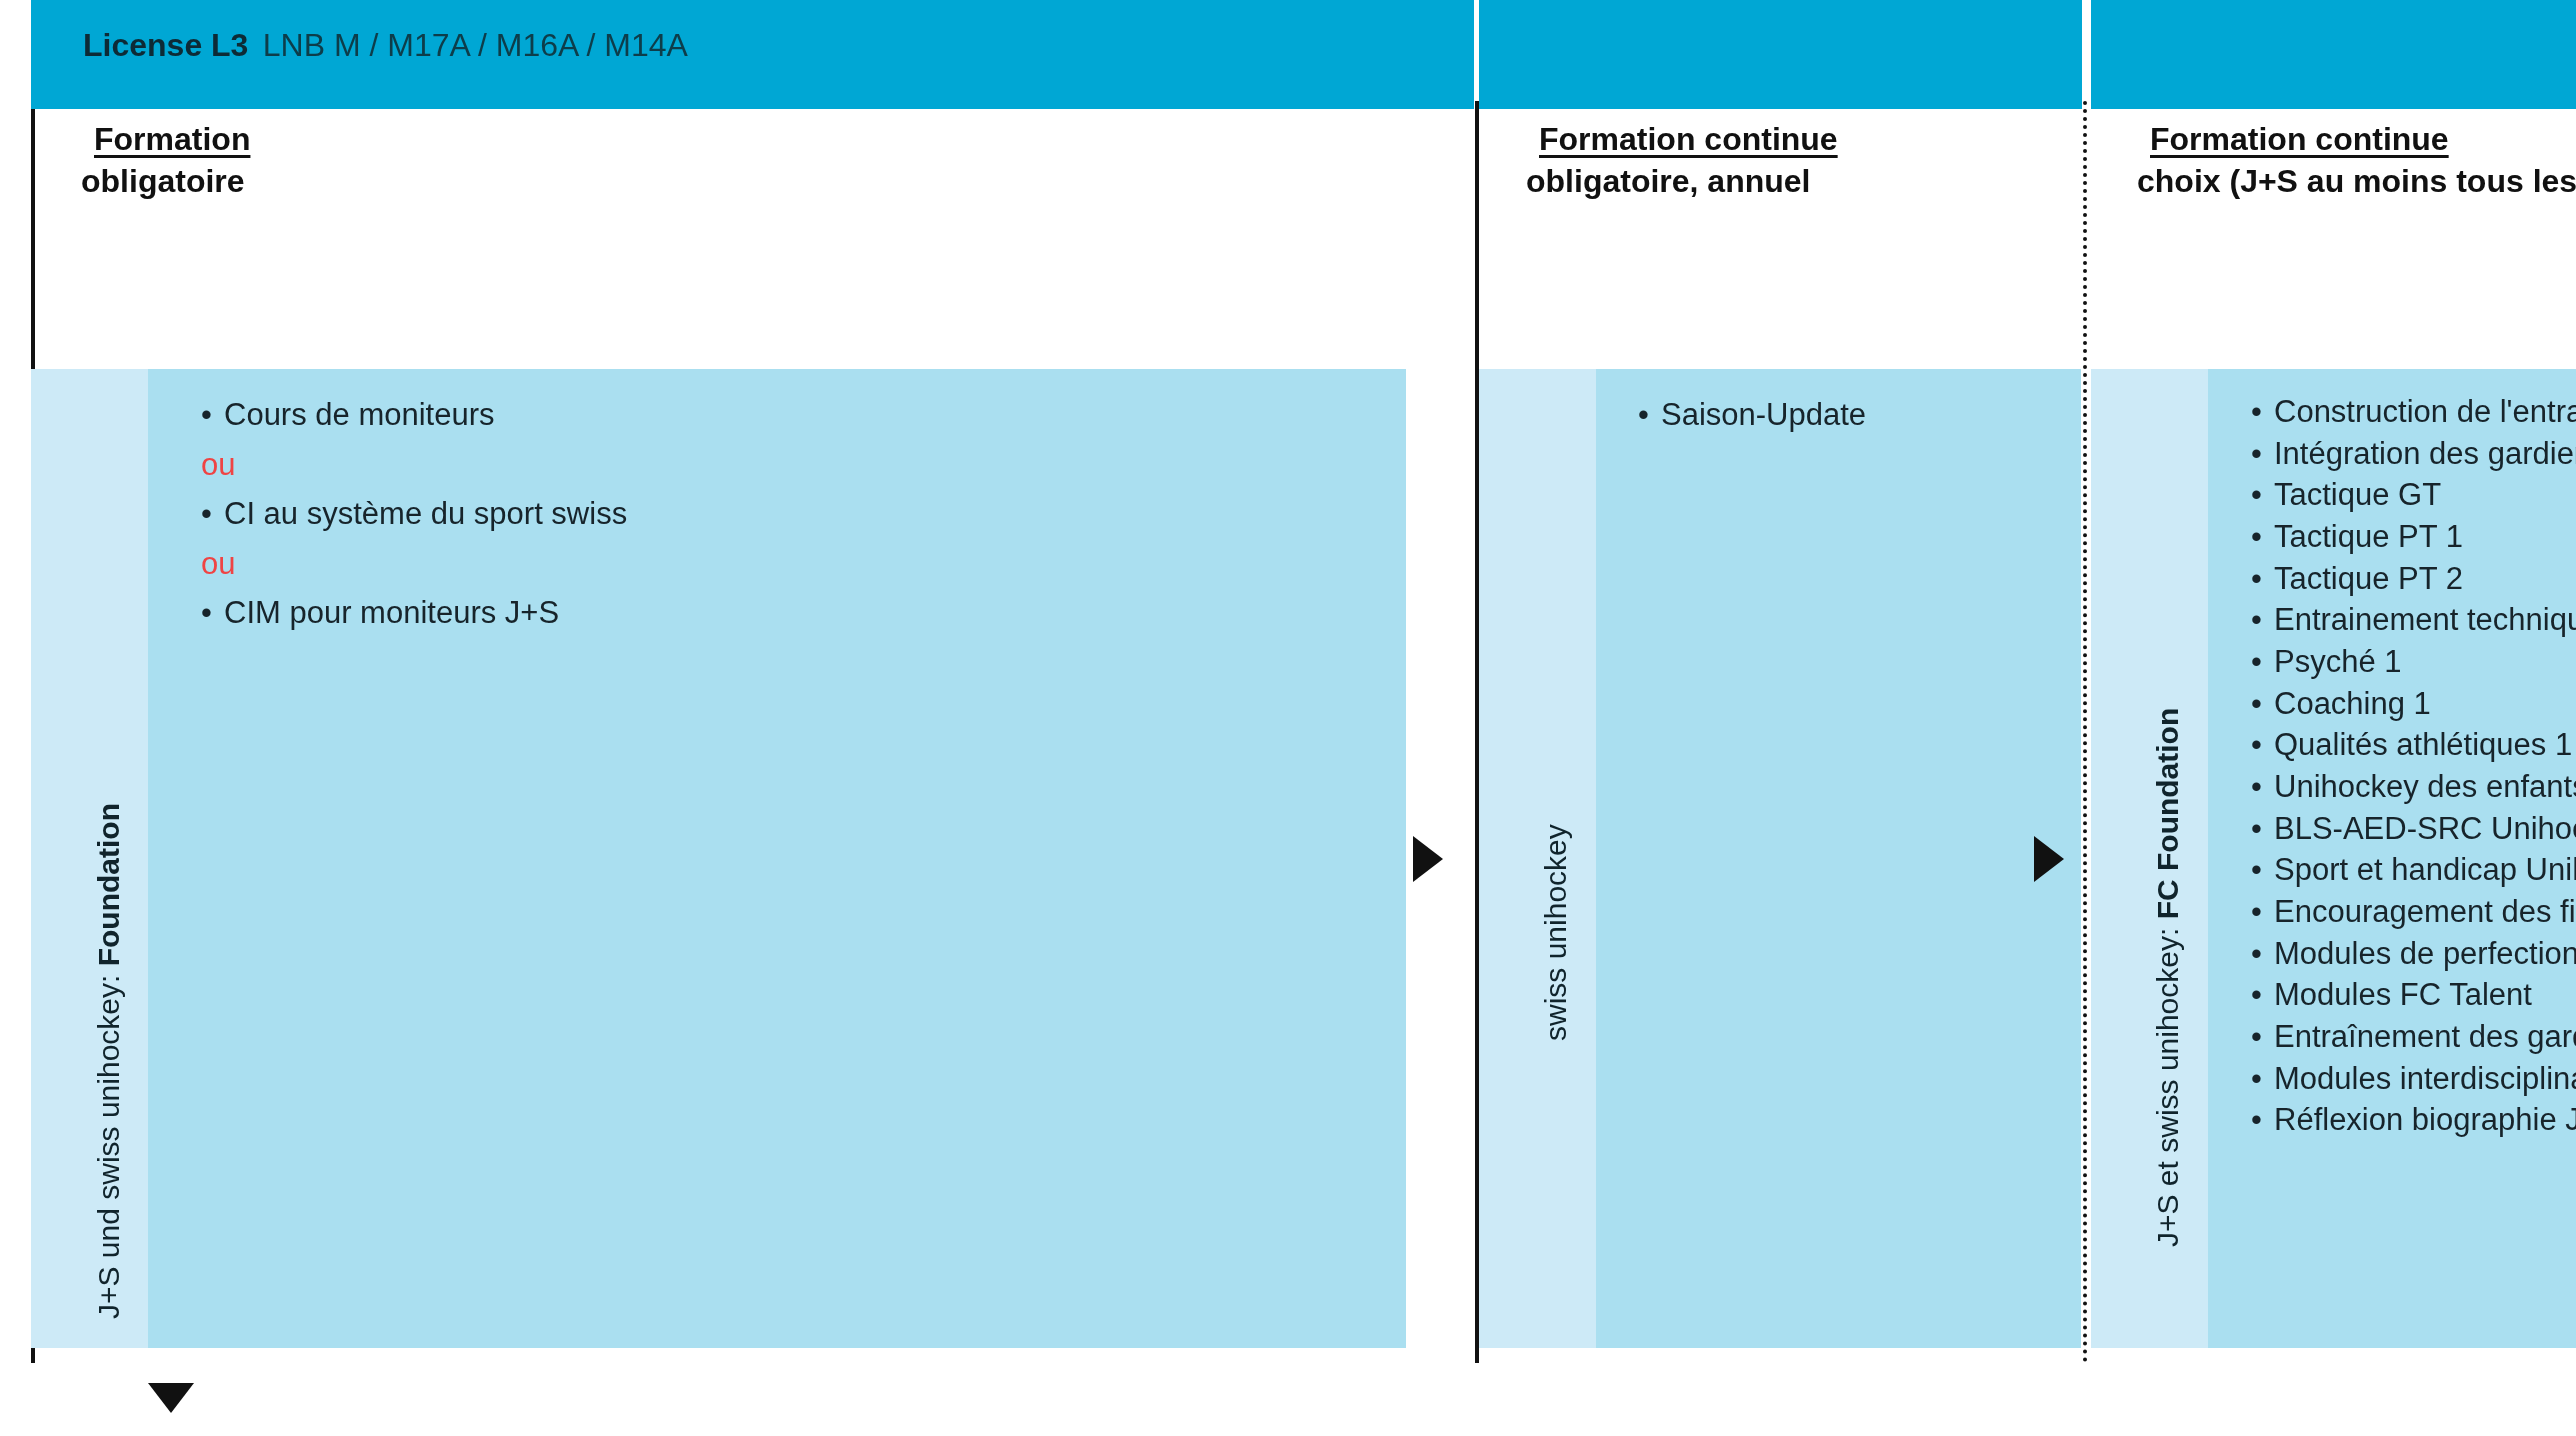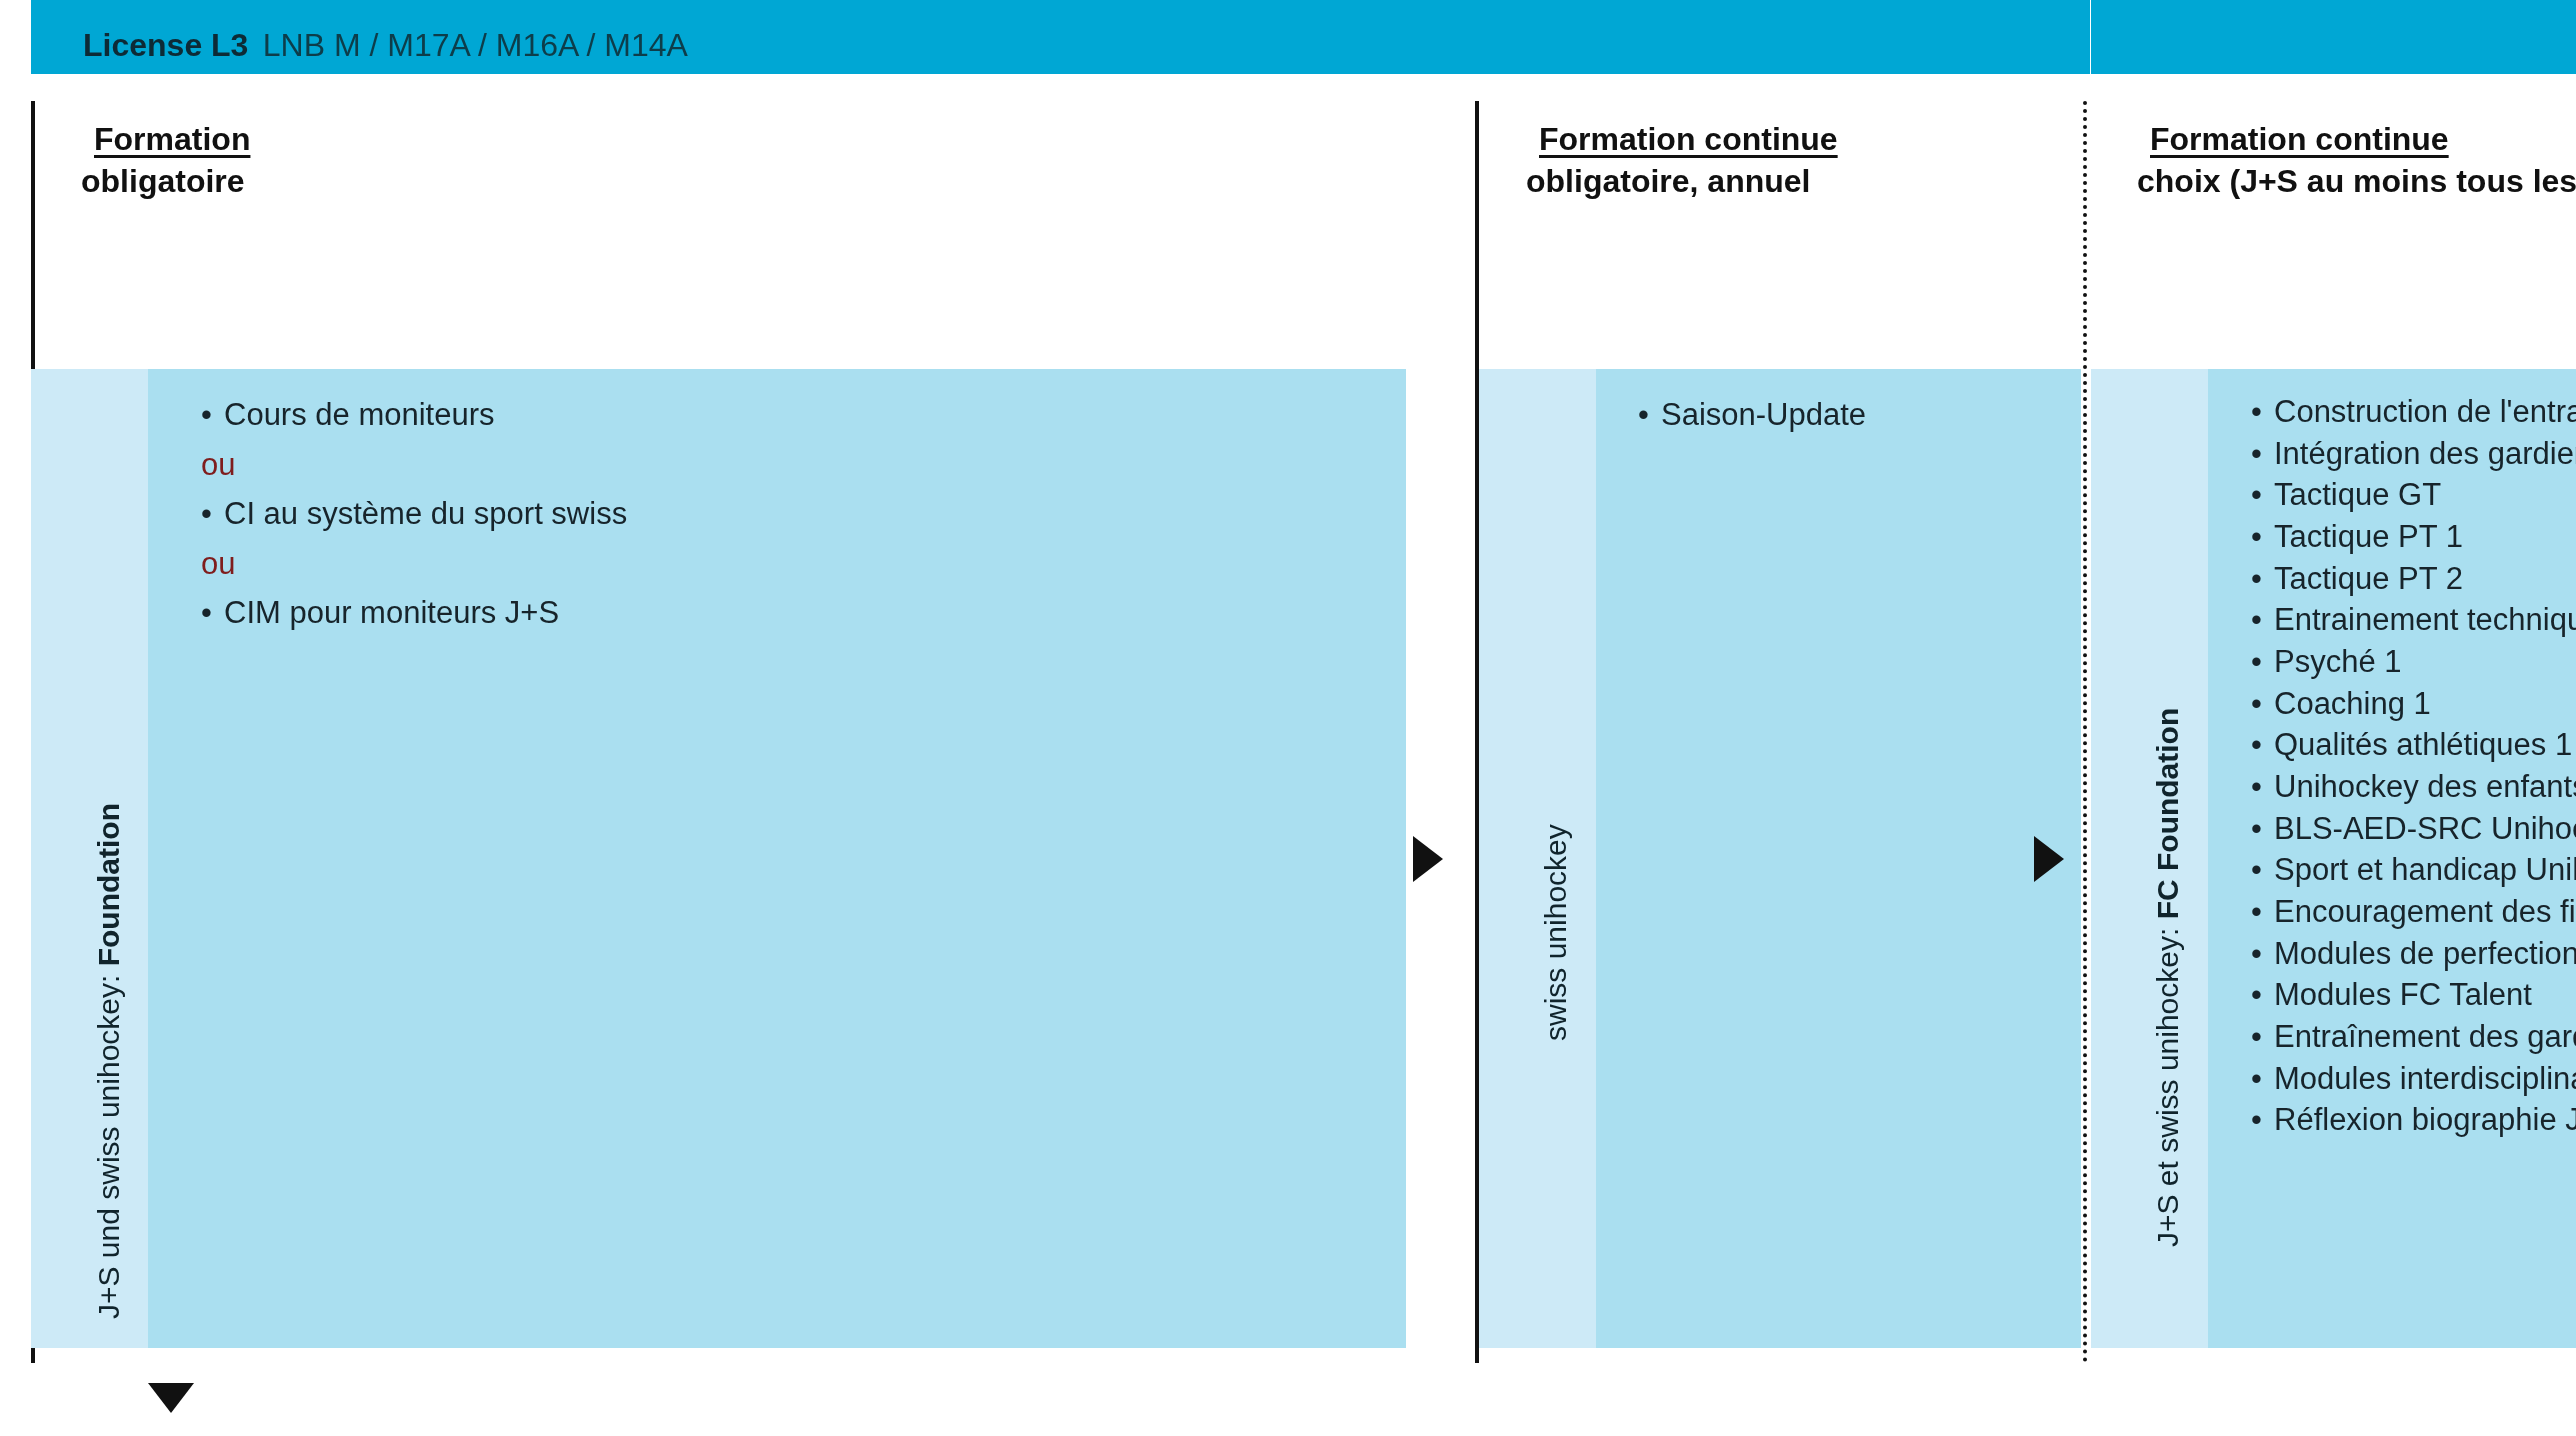--- a/index.html
+++ b/index.html
@@ -62,22 +62,21 @@
   }
   .col-head .line2 {
     display: block;
     font-weight: 700;
   }
 
   
   .band {
     position: absolute;
     background: #00a7d4;
-    height: 74px;
-    padding-left: 8px;
+    height: 109px;
   }
   .band-inner {
     position: absolute;
     left: 52px;
     top: 27px;
     white-space: nowrap;
     font-size: 32px;
     color: #0a2430;
   }
   .band-inner .strong {
@@ -129,21 +128,21 @@
     font-size: 31px;
     line-height: 1.0;
     color: #17242b;
   }
   .list .txt {
     flex: 1 1 auto;
   }
   .list .ou {
     font-size: 31px;
     line-height: 1.0;
-    color: #7f1d1d;
+    color: #ef4444;
     margin: 0 0 18.5px 0;
     padding-left: 0;
   }
 
   
   .list-dense .row {
     margin-bottom: 8.8px;
     line-height: 1.06;
   }
 

